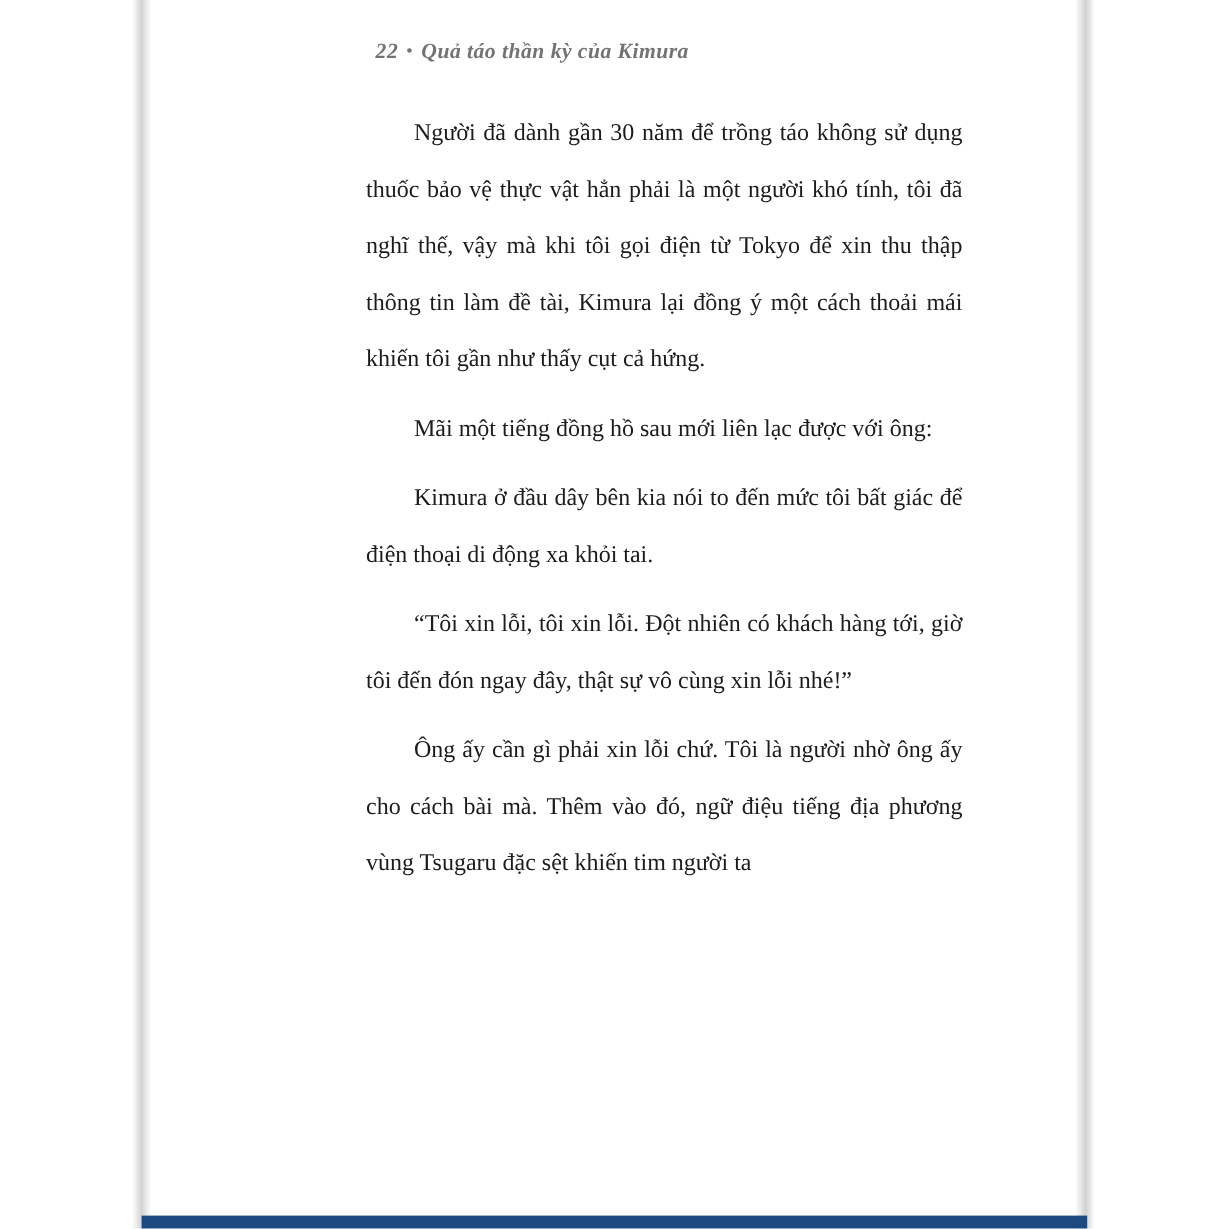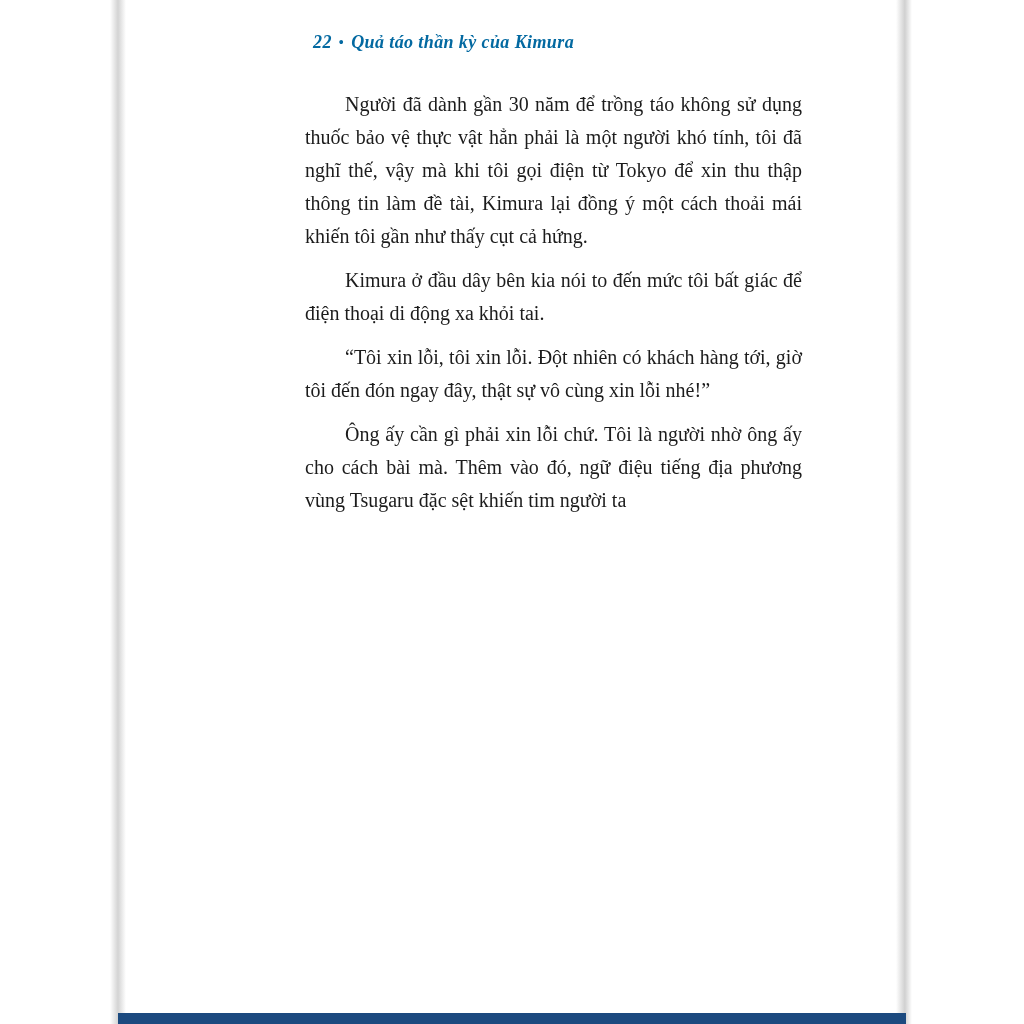--- a/index.html
+++ b/index.html
@@ -29,36 +29,36 @@
       left: 896px; top: 0;
       width: 16px; height: 1024px;
       background: linear-gradient(90deg, rgba(0,0,0,0) 0%, rgba(110,110,110,0.32) 55%, rgba(0,0,0,0) 100%);
     }
     .page-header {
       position: absolute;
       left: 313px; top: 32px;
       font-size: 18px;
       font-style: italic;
       font-weight: bold;
-      color: #0369a1;
+      color: #737373;
       letter-spacing: 0.4px;
       white-space: nowrap;
     }
     .page-header .sep {
       font-style: normal;
       font-size: 14px;
       padding: 0 7px;
       vertical-align: 1px;
     }
     .body-text {
       position: absolute;
       left: 305px; top: 88px;
       width: 497px;
       font-size: 20px;
-      line-height: 33px;
+      line-height: 47px;
       color: #1c1c1c;
       text-align: justify;
     }
     .body-text p {
       text-indent: 40px;
       margin: 0 0 11px 0;
     }
     .bottom-bar {
       position: absolute;
       left: 118px; right: 118px; bottom: 0;
@@ -73,20 +73,21 @@
 
   <div class="edge-left"></div>
   <div class="edge-right"></div>
 
   <div class="page-header">
     <span>22</span><span class="sep">•</span><span>Quả táo thần kỳ của Kimura</span>
   </div>
 
   <div class="body-text">
     <p>Người đã dành gần 30 năm để trồng táo không sử dụng thuốc bảo vệ thực vật hẳn phải là một người khó tính, tôi đã nghĩ thế, vậy mà khi tôi gọi điện từ Tokyo để xin thu thập thông tin làm đề tài, Kimura lại đồng ý một cách thoải mái khiến tôi gần như thấy cụt cả hứng.</p>
+    <p>Mãi một tiếng đồng hồ sau mới liên lạc được với ông:</p>
     <p>Kimura ở đầu dây bên kia nói to đến mức tôi bất giác để điện thoại di động xa khỏi tai.</p>
     <p>“Tôi xin lỗi, tôi xin lỗi. Đột nhiên có khách hàng tới, giờ tôi đến đón ngay đây, thật sự vô cùng xin lỗi nhé!”</p>
     <p>Ông ấy cần gì phải xin lỗi chứ. Tôi là người nhờ ông ấy cho cách bài mà. Thêm vào đó, ngữ điệu tiếng địa phương vùng Tsugaru đặc sệt khiến tim người ta</p>
   </div>
 
   <div class="bottom-bar" style="background-color: rgb(28, 74, 127);"></div>
 
 </div>
 
 </body></html>

